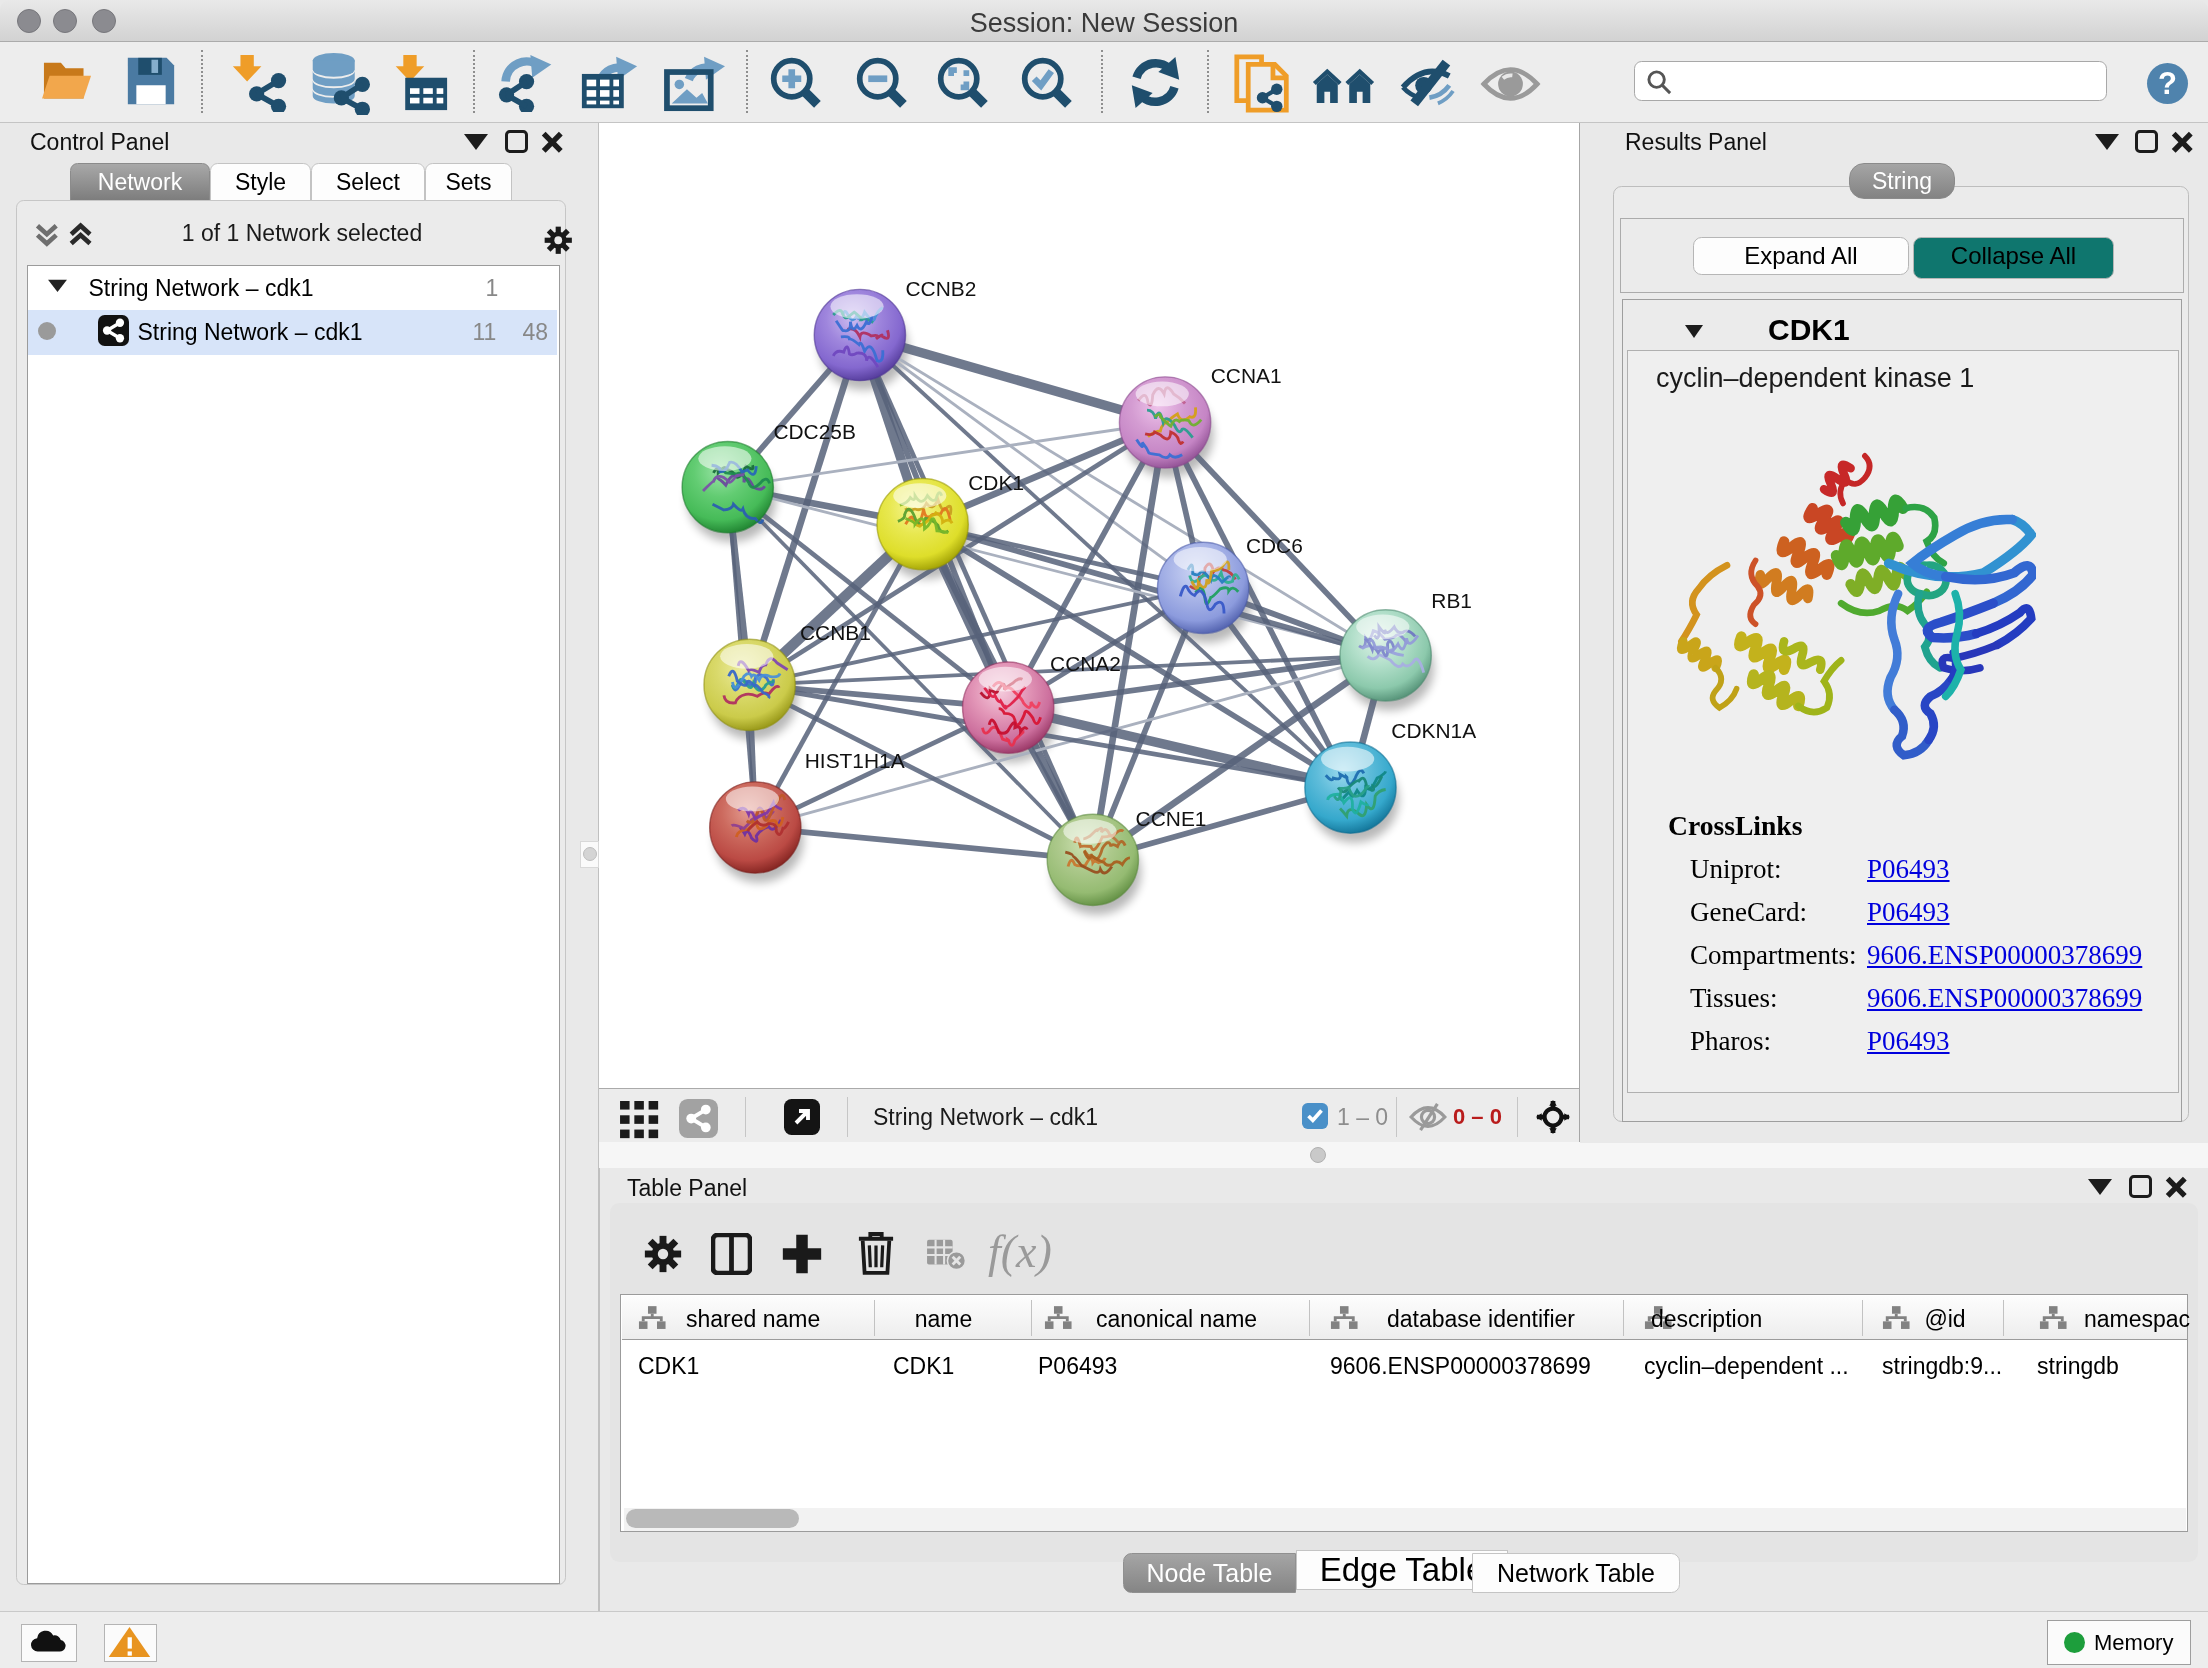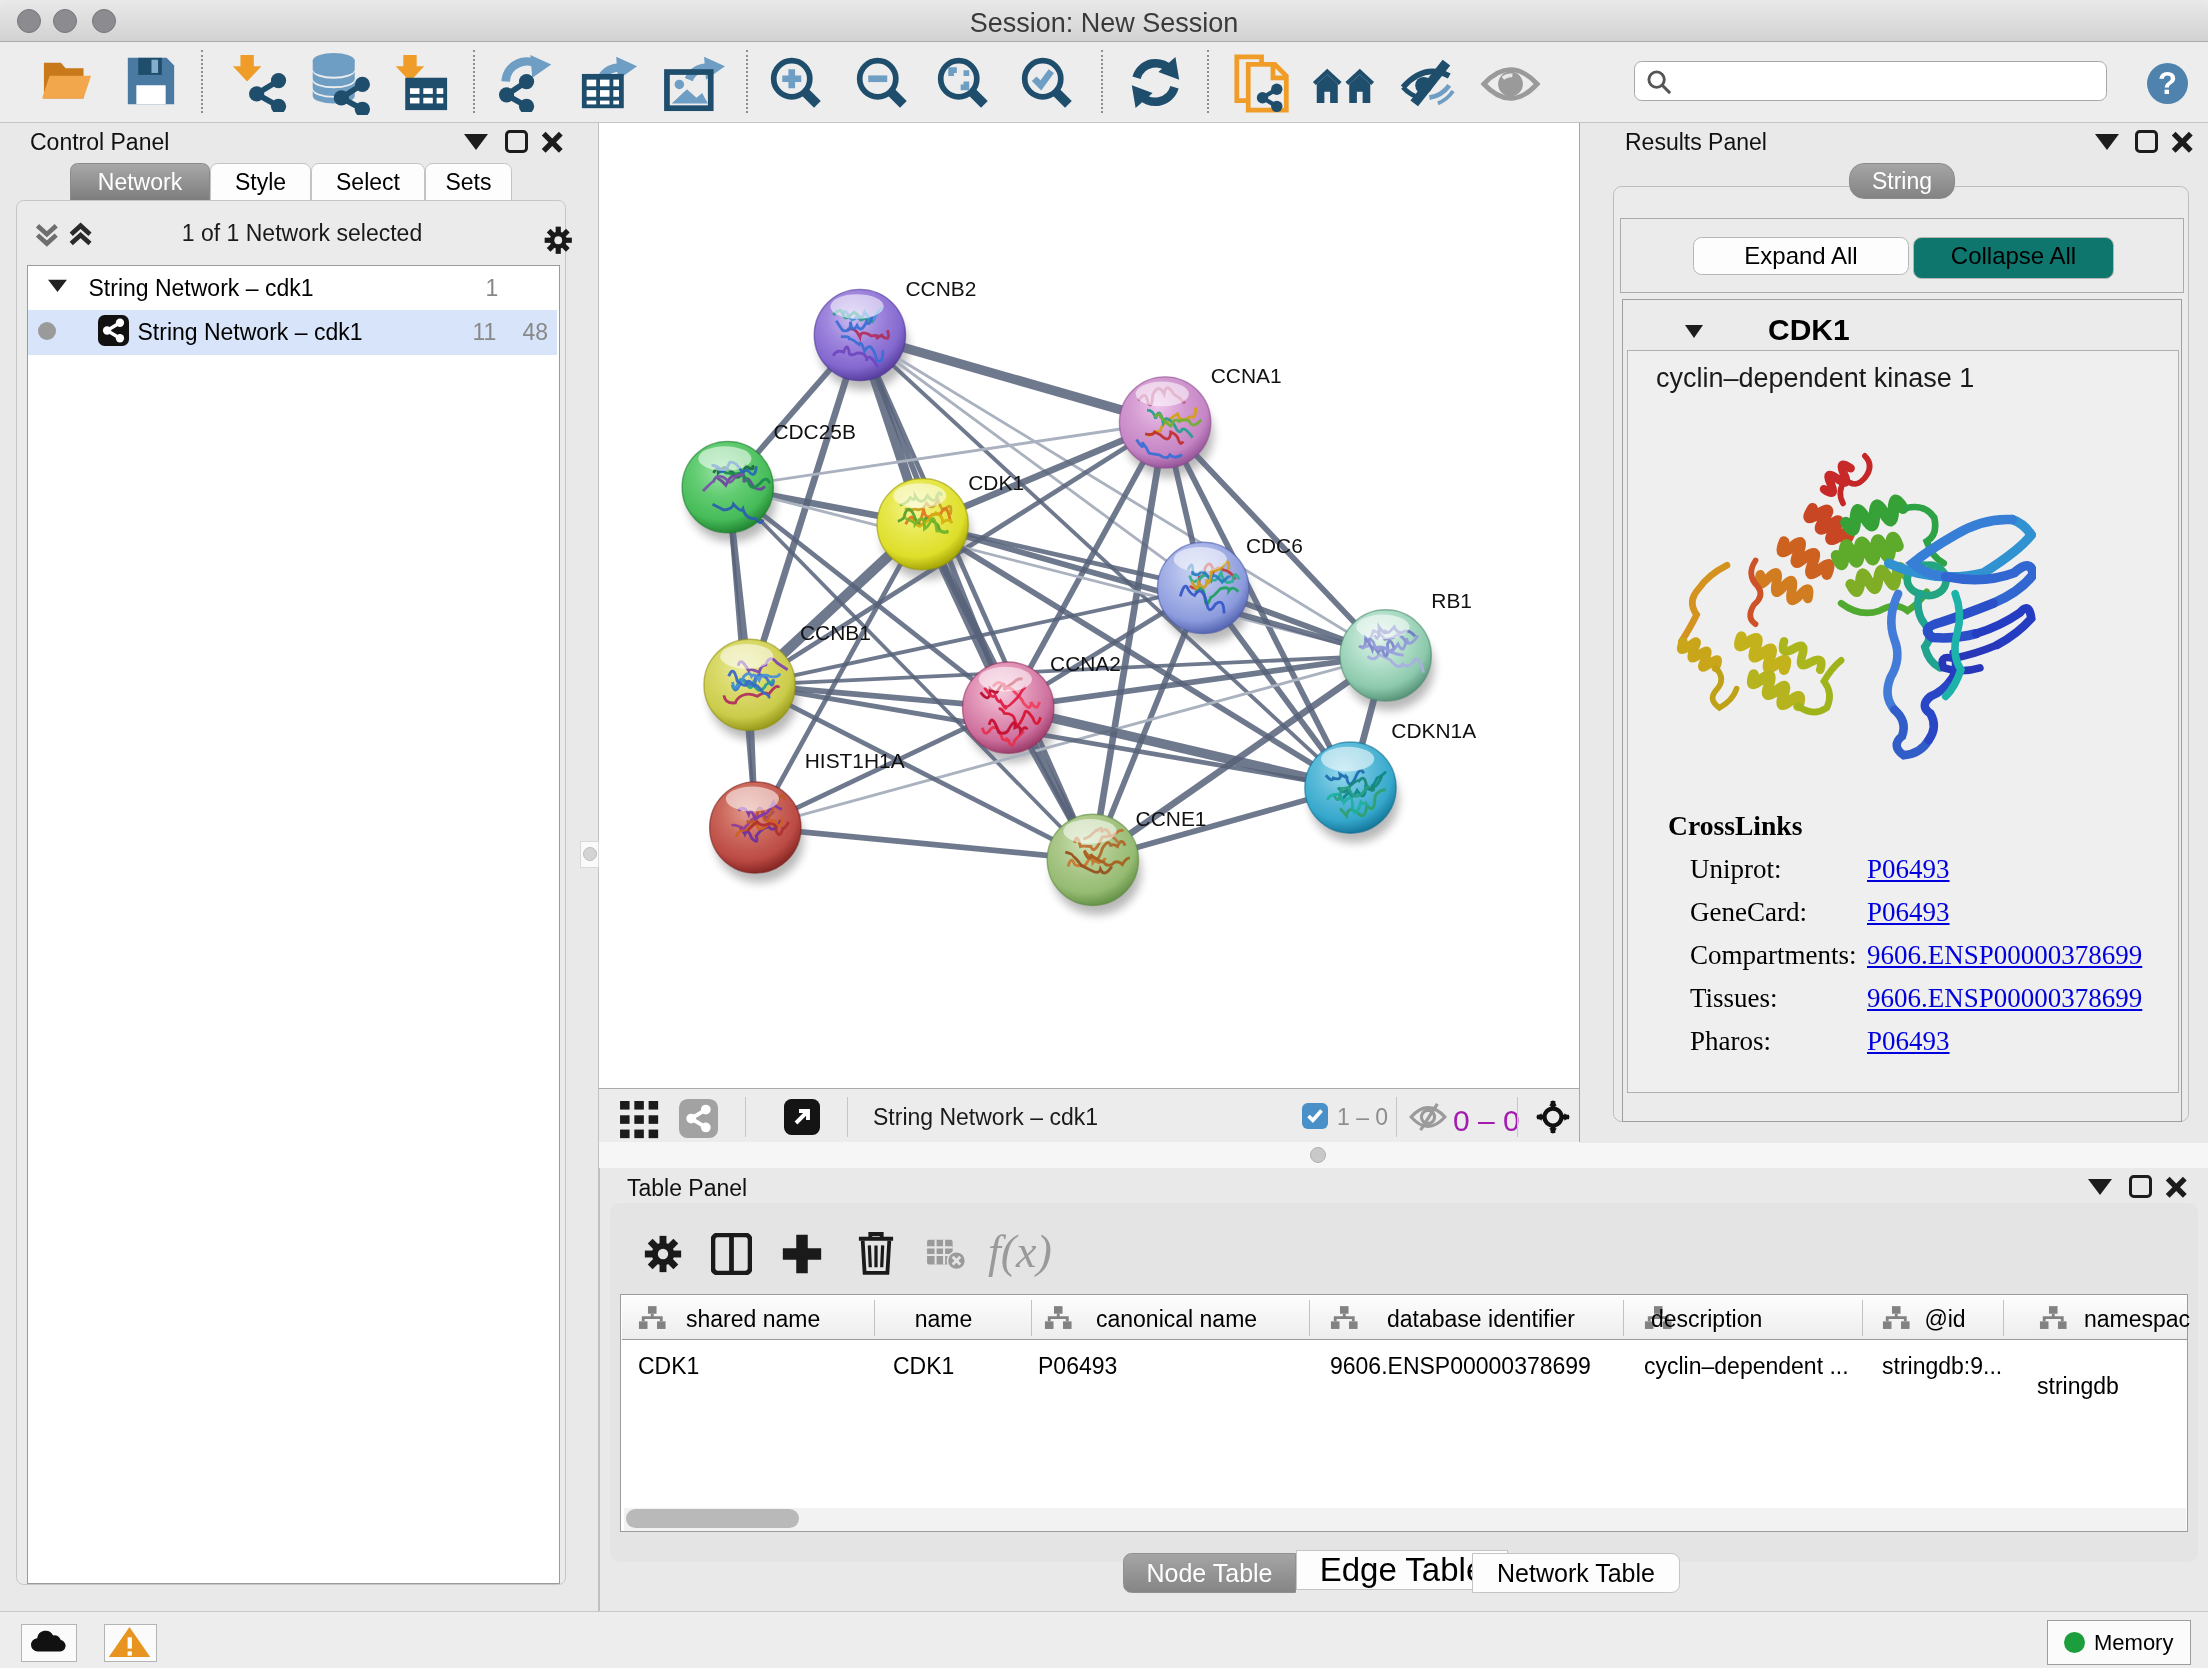--- a/index.html
+++ b/index.html
@@ -623,21 +623,21 @@
           <path d="M6,12 L10,16 L18,7" stroke="#fff" stroke-width="3.4" fill="none"></path>
         </svg>
     </div>
     <div class="abs" style="left:738px; top:15px; font-size:23px; color:#8d8d8d;">1 – 0</div>
     <div class="abs" style="left:797px; top:7.6px; height:40px; border-left:1.9px solid #c6c6c6;"></div>
     <svg class="abs" style="left:809px; top:13.3px;" width="40" height="30" viewBox="0 0 42 32">
       <path fill="none" stroke="#9a9a9a" stroke-width="3.4" d="M3,16 Q21,-4 39,16 Q21,36 3,16 z"></path>
       <path fill="none" stroke="#9a9a9a" stroke-width="3.4" d="M14,16 a7 7 0 0 1 14,0 a7 7 0 0 1 -14,0"></path>
       <path d="M31,2 L13,30" stroke="#9a9a9a" stroke-width="3.4"></path>
     </svg>
-    <div class="abs" style="left:854px; top:15px; font-size:30px; color:#a21caf;">0 – 0</div>
+    <div class="abs" style="left:854px; top:15px; font-size:22px; color:#b91c1c;font-weight:bold;">0 – 0</div>
     <div class="abs" style="left:918px; top:7.6px; height:40px; border-left:1.9px solid #c6c6c6;"></div>
     <svg class="abs" style="left:937px; top:10.5px;" width="34" height="34" viewBox="0 0 36 36">
       <circle cx="18" cy="18" r="9" fill="none" stroke="#111" stroke-width="4.5"></circle>
       <g stroke="#111" stroke-width="5">
           <path d="M18,1 L18,9 M18,27 L18,35 M1,18 L9,18 M27,18 L35,18"></path>
         </g>
       <g fill="#111">
           <path d="M18,0 L22,6 L14,6 z"></path>
           <path d="M18,36 L22,30 L14,30 z"></path>
           <path d="M0,18 L6,14 L6,22 z"></path>
@@ -844,21 +844,21 @@
         </g>
       </svg>
     <div class="abs" style="left:1484px; top:138px; font-size:23px;">namespac</div>
 
     <div class="abs" style="left:38px; top:185px; font-size:23px;">CDK1</div>
     <div class="abs" style="left:293px; top:185px; font-size:23px;">CDK1</div>
     <div class="abs" style="left:438px; top:185px; font-size:23px;">P06493</div>
     <div class="abs" style="left:730px; top:185px; font-size:23px;">9606.ENSP00000378699</div>
     <div class="abs" style="left:1044px; top:185px; font-size:23px;">cyclin–dependent ...</div>
     <div class="abs" style="left:1282px; top:185px; font-size:23px;">stringdb:9...</div>
-    <div class="abs" style="left:1437px; top:185px; font-size:23px;margin-top:20px;">stringdb</div>
+    <div class="abs" style="left:1437px; top:185px; font-size:23px;">stringdb</div>
 
     <div class="abs" style="left:24px; top:340px; width:1562px; height:23px; background:#f2f2f2;"></div>
     <div class="abs" style="left:26px; top:341px; width:173px; height:19px; background:#b9b9b9; border-radius:9.5px;"></div>
 
     <div class="abs" style="left:523px; top:385px; width:173px; height:40px; background:linear-gradient(#a5a5a5,#858585); border:1px solid #909090; border-radius:8.6px 0 0 8.6px; color:#fff; font-size:25px; text-align:center; line-height:38px;">Node Table</div>
     <div class="abs" style="left:696px; top:382px; width:212px; height:40px; background:#fdfdfd; border:1px solid #c4c4c4; font-size:33px; text-align:center; line-height:38px;">Edge Table</div>
     <div class="abs" style="left:872px; top:385px; width:208px; height:40px; background:#fdfdfd; border:1px solid #c4c4c4; border-radius:0 8.6px 8.6px 0; font-size:25px; text-align:center; line-height:38px;">Network Table</div>
   </div>
 
   <div id="statusbar" class="abs">

